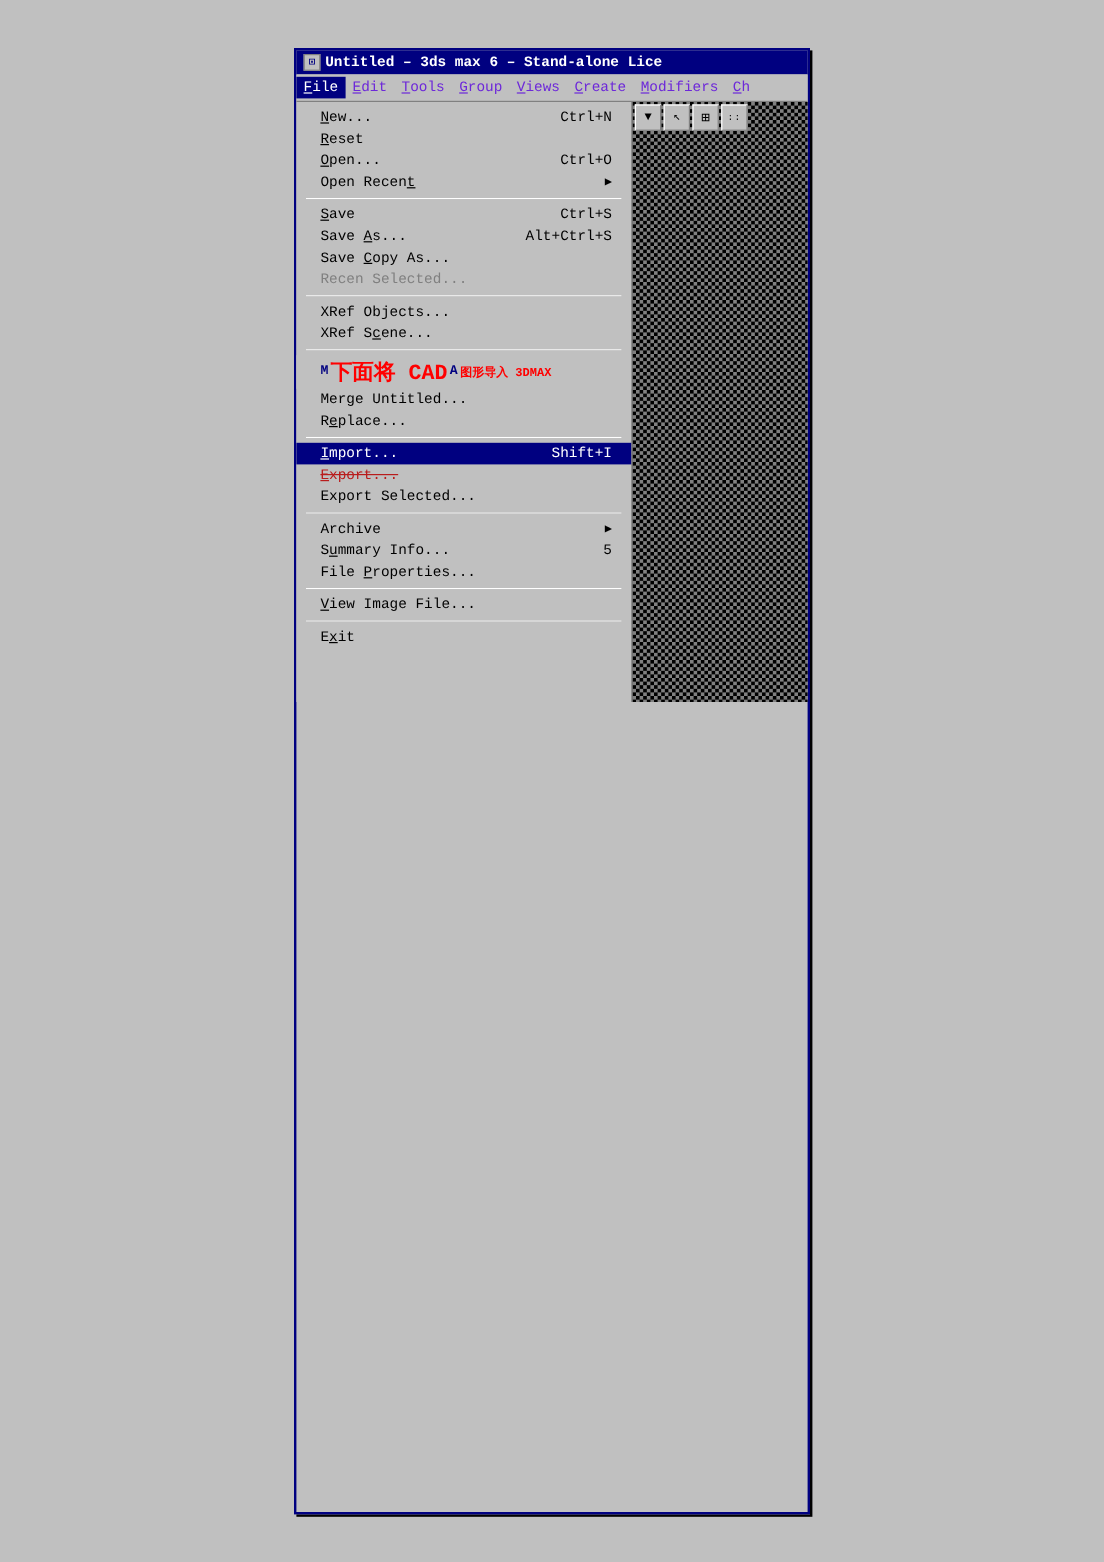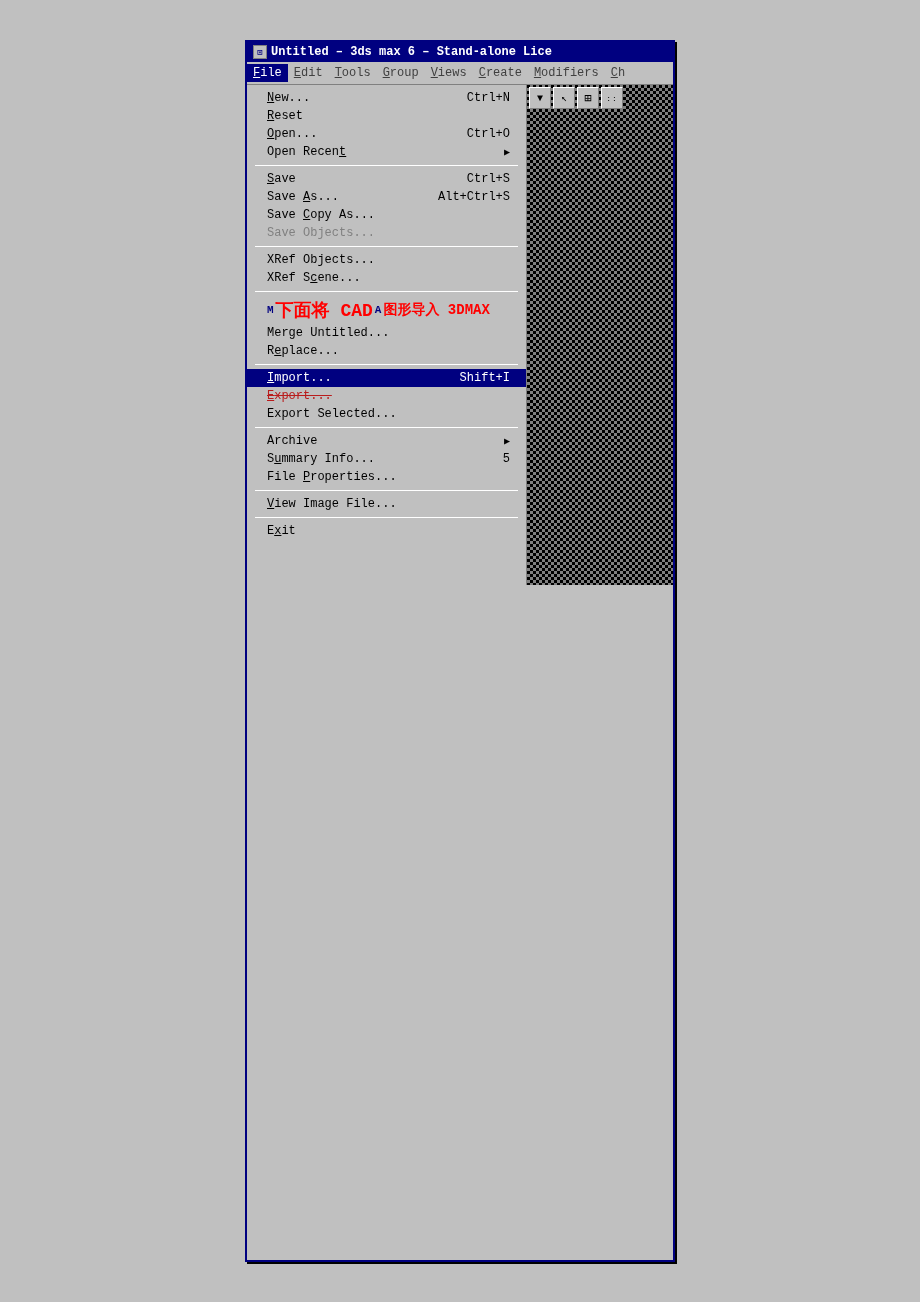--- a/index.html
+++ b/index.html
@@ -49,21 +49,21 @@
       background: #c0c0c0;
       border-bottom: 1px solid #808080;
       padding: 2px 0;
       display: flex;
       gap: 0;
     }
 
     .menu-item-top {
       padding: 2px 6px;
       font-size: 12px;
-      color: #404040;
+      color: #6d28d9;
       cursor: pointer;
       text-decoration: none;
     }
 
     .menu-item-top.active {
       background: #000080;
       color: white;
     }
 
     .menu-item-top .underline-char {
@@ -225,40 +225,40 @@
       <div class="menu-entry">
         <span>Save <span style="text-decoration:underline">A</span>s...</span>
         <span class="shortcut">Alt+Ctrl+S</span>
       </div>
 
       <div class="menu-entry">
         <span>Save <span style="text-decoration:underline">C</span>opy As...</span>
       </div>
 
       <div class="menu-entry disabled">
-        <span>Save Objects...</span>
+        <span>Recen Selected...</span>
       </div>
 
       <div class="menu-separator"></div>
 
       <div class="menu-entry">
         <span>XRef Objects...</span>
       </div>
 
       <div class="menu-entry">
         <span>XRef S<span style="text-decoration:underline">c</span>ene...</span>
       </div>
 
       <div class="menu-separator"></div>
 
       <div class="merge-banner">
         <span style="color:#000080; font-size:11px;">M</span>
           <span style="color:red; font-size:18px; font-weight:bold;">下面将 CAD</span>
           <span style="color:#000080; font-size:11px;">A</span>
-          <span style="color:red; font-size:14px; font-weight:bold;">图形导入 3DMAX</span>
+          <span style="color:red; font-size:10px; font-weight:bold;">图形导入 3DMAX</span>
       </div>
 
       <div class="menu-entry">
         <span>Merge Untitled...</span>
       </div>
 
       <div class="menu-entry">
         <span>R<span style="text-decoration:underline">e</span>place...</span>
       </div>
 

